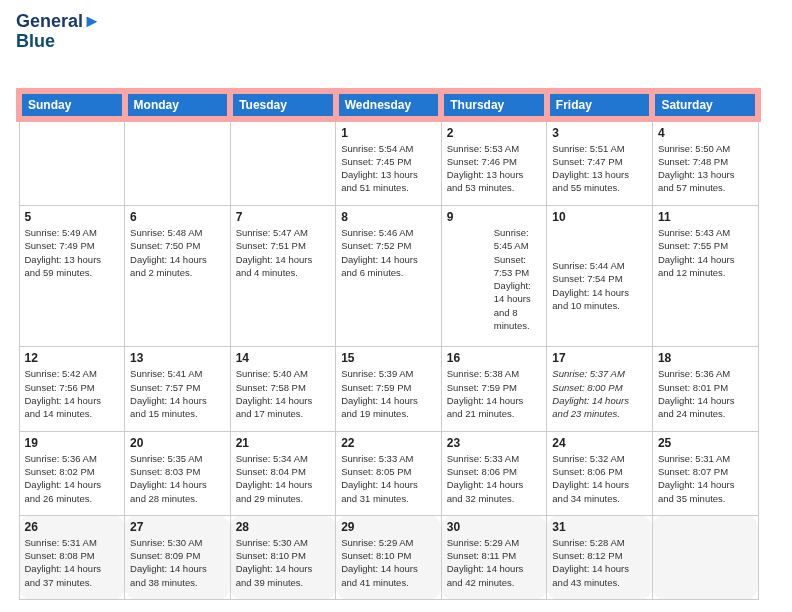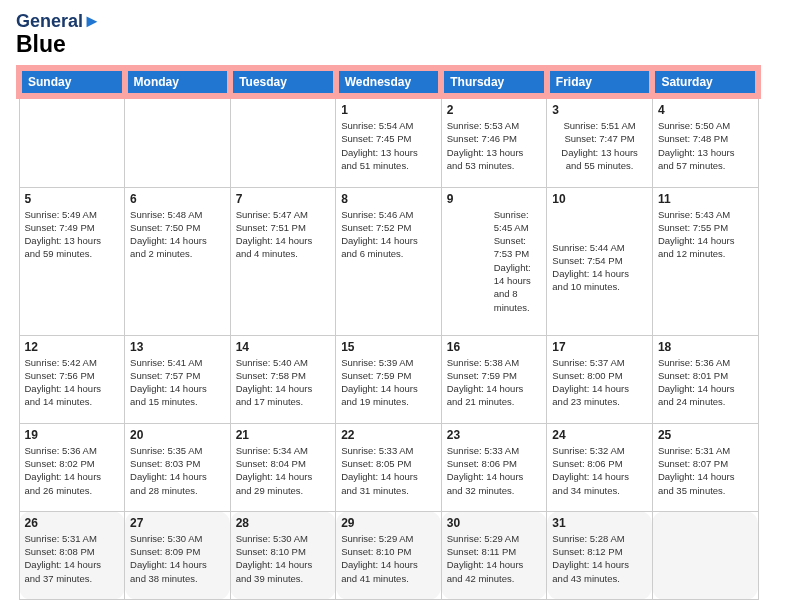--- a/index.html
+++ b/index.html
@@ -9,20 +9,21 @@
       font-family: Arial, sans-serif;
       background: #fff;
       overflow: hidden;
     }
     .page {
       width: 792px;
       height: 612px;
       padding: 12px 31px 12px 16px;
       display: flex;
       flex-direction: column;
+      gap: 28px;
     }
     .header {
       display: flex;
       justify-content: space-between;
       align-items: flex-start;
       margin-bottom: 8px;
     }
     .logo {
       display: flex;
       align-items: center;
@@ -95,21 +96,21 @@
 </head>
 <body>
 
 <div class="page">
   <div class="header">
     <div class="logo">
       <div>
         <div style="display:flex;align-items:center;">
           <span class="logo-text">General<span>►</span></span>
         </div>
-        <div class="logo-text" style="color:#000000;font-size:23px;">Blue</div>
+        <div class="logo-text" style="color:#0c4a6e;font-size:18px;">Blue</div>
       </div>
     </div>
     <div class="title-block">
       <div class="month-year"></div>
       <div class="location"></div>
     </div>
   </div>
 
   <table class="calendar">
     <thead>
@@ -137,21 +138,21 @@
           </td>
           <td>
             <span class="day-number">2</span>
             <div class="day-info" style="white-space: pre-line;">Sunrise: 5:53 AM
 Sunset: 7:46 PM
 Daylight: 13 hours
 and 53 minutes.</div>
           </td>
           <td>
             <span class="day-number">3</span>
-            <div class="day-info" style="white-space: pre-line; text-align: center;">Sunrise: 5:51 AM
+            <div class="day-info" style="white-space: pre-line;">Sunrise: 5:51 AM
 Sunset: 7:47 PM
 Daylight: 13 hours
 and 55 minutes.</div>
           </td>
           <td>
             <span class="day-number">4</span>
             <div class="day-info" style="white-space: pre-line;">Sunrise: 5:50 AM
 Sunset: 7:48 PM
 Daylight: 13 hours
 and 57 minutes.</div>
@@ -239,21 +240,21 @@
           </td>
           <td>
             <span class="day-number">16</span>
             <div class="day-info" style="white-space: pre-line;">Sunrise: 5:38 AM
 Sunset: 7:59 PM
 Daylight: 14 hours
 and 21 minutes.</div>
           </td>
           <td>
             <span class="day-number">17</span>
-            <div class="day-info" style="white-space: pre-line;">Sunrise: 5:37 AM
+            <div class="day-info" style="white-space: pre-line; font-style: italic;">Sunrise: 5:37 AM
 Sunset: 8:00 PM
 Daylight: 14 hours
 and 23 minutes.</div>
           </td>
           <td>
             <span class="day-number">18</span>
             <div class="day-info" style="white-space: pre-line;">Sunrise: 5:36 AM
 Sunset: 8:01 PM
 Daylight: 14 hours
 and 24 minutes.</div>

